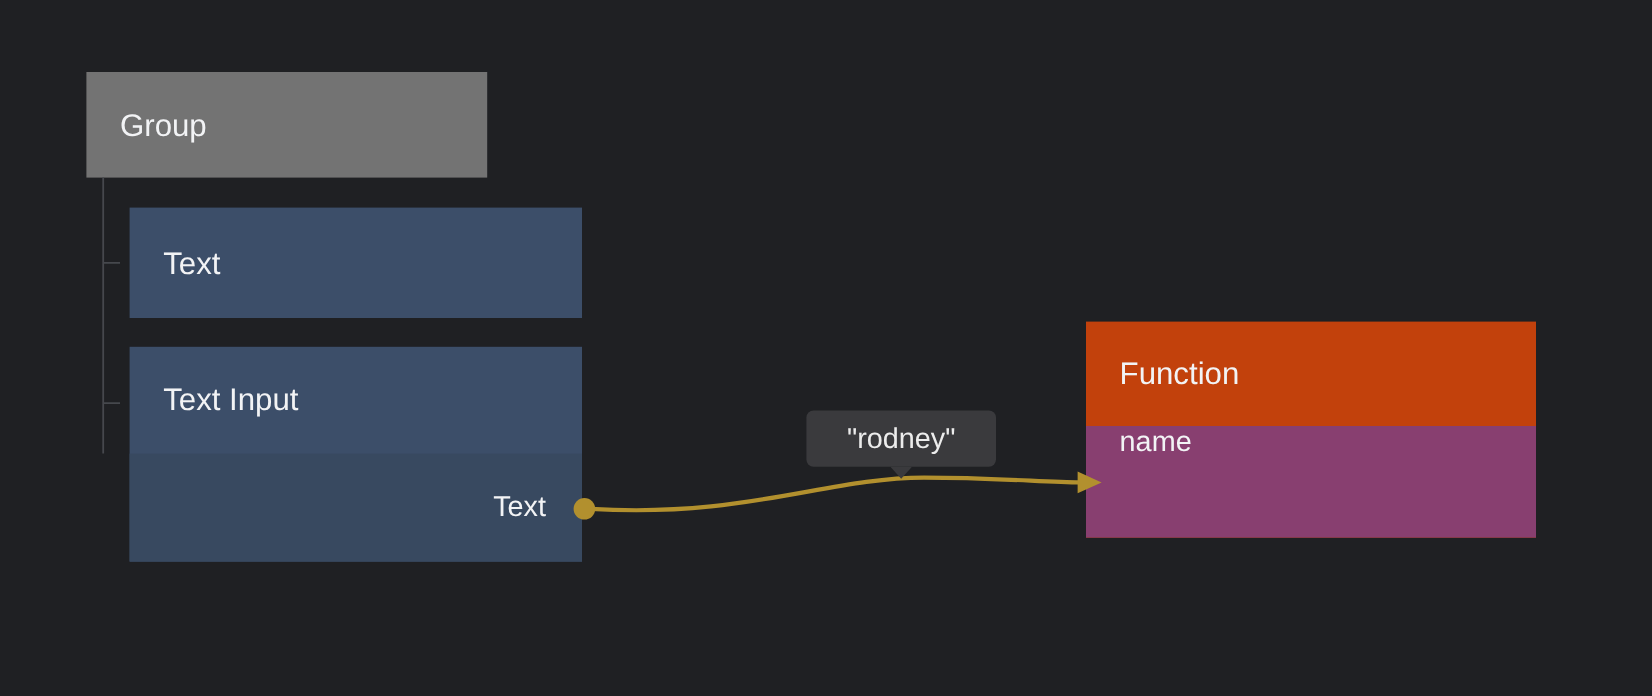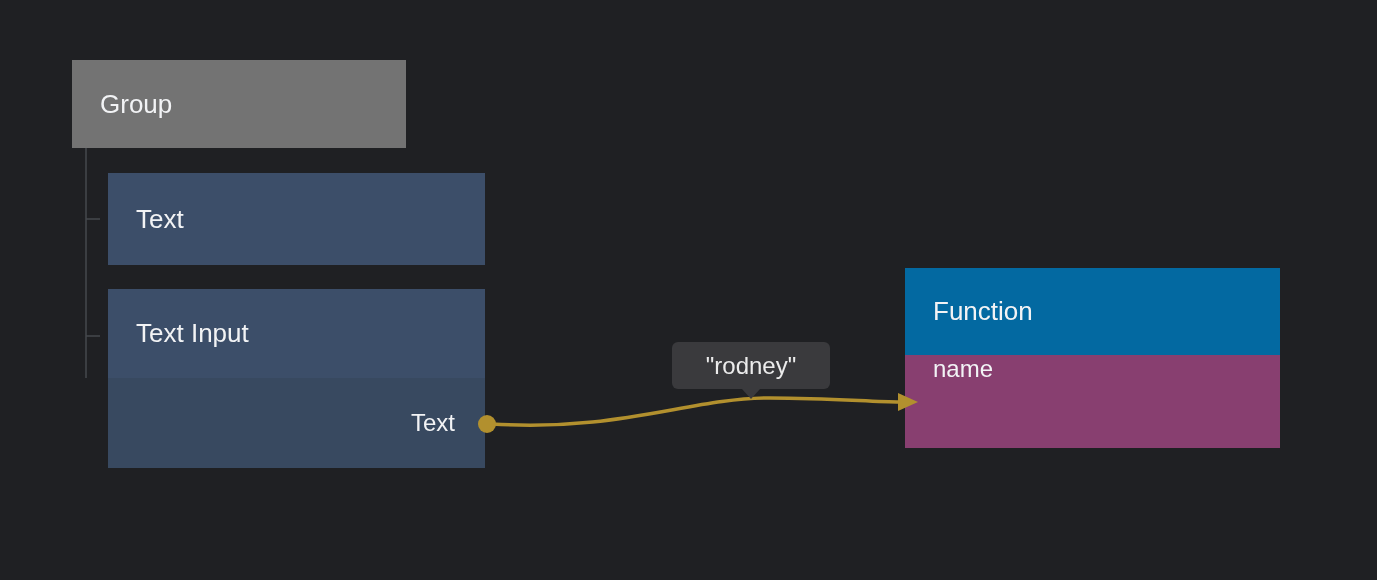--- a/index.html
+++ b/index.html
@@ -31,21 +31,21 @@
   .node-text{left:108px;top:173px;width:377px;height:92px;background:#3c4e69;}
   .node-text-input{left:108px;top:289px;width:377px;height:179px;background:#3c4e69;}
   .node-text-input .nti-header{height:89px;}
   .node-text-input .nti-body{
     height:90px;background:#384960;
     display:flex;align-items:center;justify-content:flex-end;
     padding-right:30px;box-sizing:border-box;
     font-size:24px;
   }
   
-  .node-function{left:905px;top:268px;width:375px;height:180px;background:#0369a1;}
+  .node-function{left:905px;top:268px;width:375px;height:180px;background:#c2410c;}
   .node-function .nf-header{height:87px;}
   .node-function .nf-body{
     height:93px;background:#883f70;
     display:flex;
     padding-left:28px;box-sizing:border-box;
     font-size:24px;
   }
   
   .value-tooltip{
     position:absolute;

